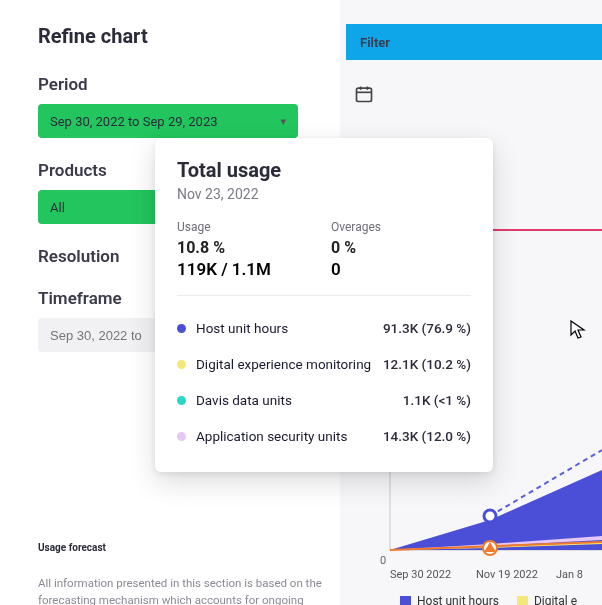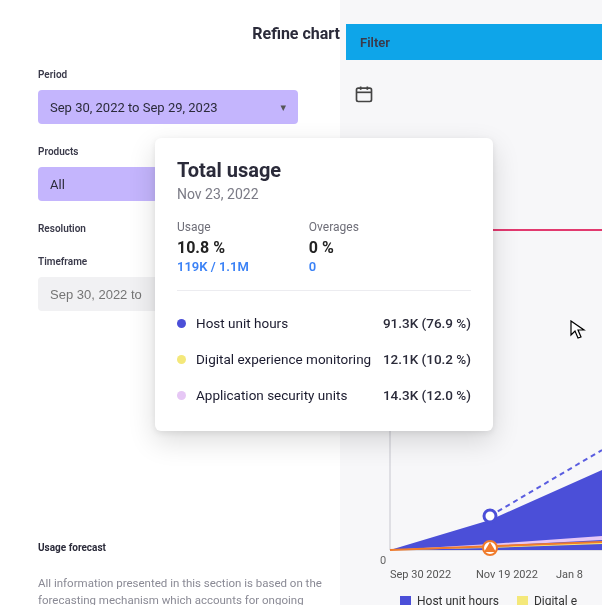--- a/index.html
+++ b/index.html
@@ -20,39 +20,38 @@
     padding: 24px 0 0 38px;
   }
   .right-panel {
     position: absolute;
     left: 340px; top: 0; right: 0;
     background: #f7f7f9;
     height: 605px;
     padding: 24px 0 0 0;
   }
   .h-refine {
-    font-size: 16px;
+    font-size: 20px;
     font-weight: 700;
     color: #2b2b3a;
     margin-bottom: 26px;
-    text-align: right;
   }
   .lbl {
-    font-size: 10px;
+    font-size: 17px;
     font-weight: 600;
     color: #3a3a4a;
     margin-bottom: 10px;
   }
   .field-group { margin-bottom: 22px; }
   .select {
     display: flex;
     align-items: center;
     justify-content: space-between;
     height: 34px;
-    background: #c4b5fd;
+    background: #22c55e;
     border-radius: 4px;
     padding: 0 12px;
     width: 260px;
     color: #2b2b3a;
     cursor: pointer;
     font-size: 13px;
   }
   .select.short { width: 120px; }
   .chev { font-size: 11px; color: #555; }
   .timeframe-input {
@@ -115,21 +114,21 @@
     background: #fff;
     border-radius: 6px;
     box-shadow: 0 10px 28px rgba(0,0,0,0.14), 0 2px 6px rgba(0,0,0,0.08);
     padding: 20px 22px 18px 22px;
   }
   .tt-title { font-size: 20px; font-weight: 700; color: #2b2b3a; }
   .tt-date { font-size: 14px; color: #7b7b86; margin-top: 4px; margin-bottom: 18px; }
   .tt-metrics { display: flex; gap: 60px; padding-bottom: 16px; border-bottom: 1px solid #ececf0; margin-bottom: 14px; }
   .tt-mlabel { font-size: 12px; color: #6e6e78; margin-bottom: 4px; }
   .tt-mval { font-size: 16px; font-weight: 700; color: #222; }
-  .tt-msub { font-size: 13px; font-weight: 600; color: #3b82f6; margin-top: 2px; }
+  .tt-msub { font-size: 17px; font-weight: 600; color: #000000; margin-top: 2px; }
   .tt-row { display:flex; align-items:center; justify-content:space-between; height: 36px; font-size: 13.5px; }
   .tt-row-left { display:flex; align-items:center; gap: 10px; }
   .dot { width:9px; height:9px; border-radius:50%; display:inline-block; }
   .tt-row-val { color:#2b2b3a; font-weight:500; }
   .cursor-icon { position:absolute; left: 570px; top: 320px; font-size:16px; color:#222; }
 </style>
 </head>
 <body>
 
 <div class="left-panel">
@@ -228,20 +227,27 @@
       </div>
       <div class="tt-row">
         <div class="tt-row-left">
           <span class="dot" style="background:#f4e87a"></span>
           <span>Digital experience monitoring</span>
         </div>
         <div class="tt-row-val">12.1K (10.2 %)</div>
       </div>
       <div class="tt-row">
         <div class="tt-row-left">
+          <span class="dot" style="background:#2bd6c6"></span>
+          <span>Davis data units</span>
+        </div>
+        <div class="tt-row-val">1.1K (&lt;1 %)</div>
+      </div>
+      <div class="tt-row">
+        <div class="tt-row-left">
           <span class="dot" style="background:#e6c7f5"></span>
           <span>Application security units</span>
         </div>
         <div class="tt-row-val">14.3K (12.0 %)</div>
       </div>
     </div>
 </div>
 
 <div class="forecast-block">
   <div class="forecast-title">Usage forecast</div>

